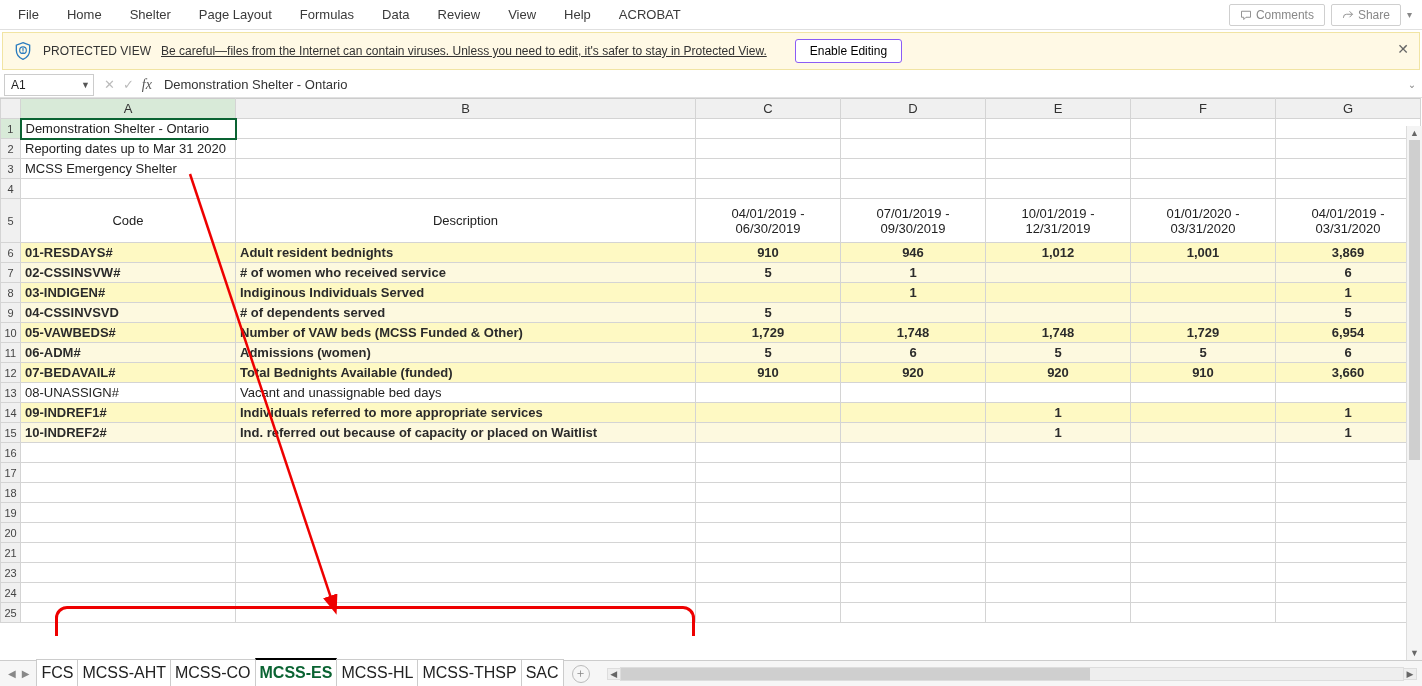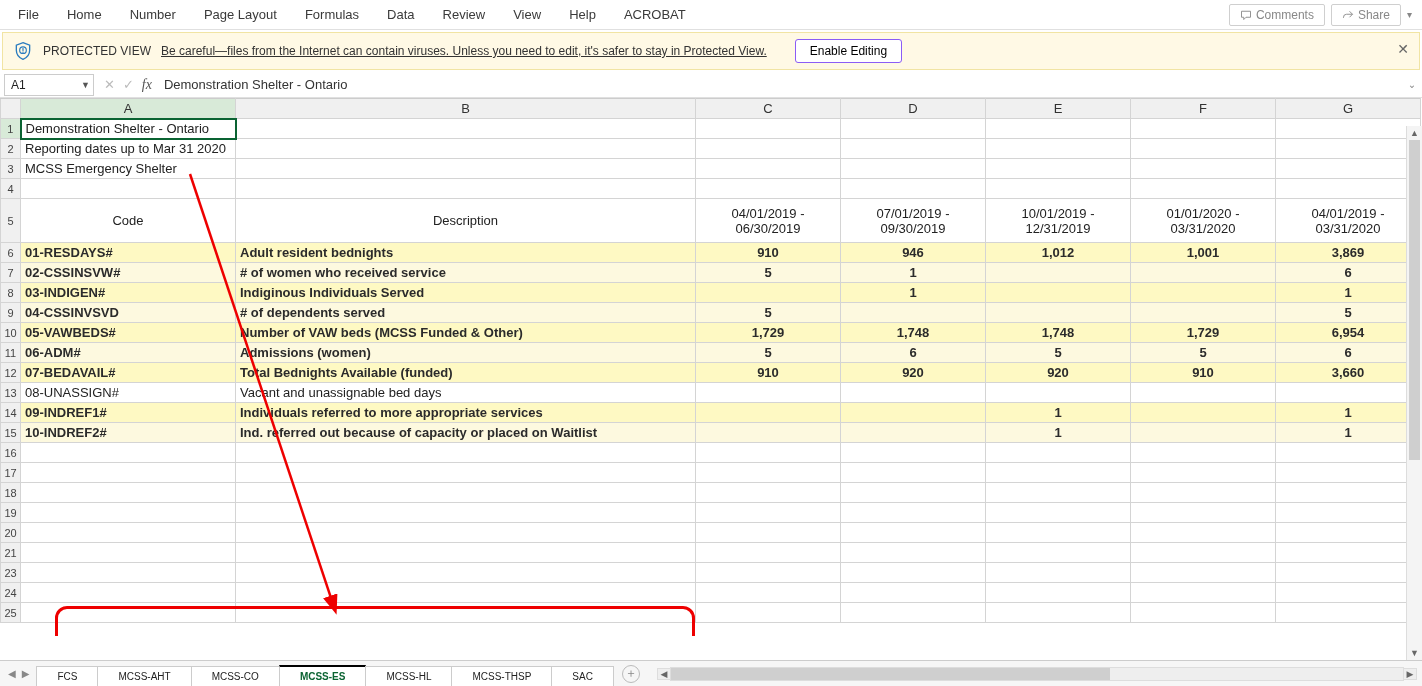--- a/index.html
+++ b/index.html
@@ -49,21 +49,21 @@
 
 
 .anno { position: absolute; pointer-events: none; }
 .red-box { border: 3px solid #e00; border-radius: 12px; }
 
 
 .sheetbar { position: absolute; bottom: 0; left: 0; right: 0; height: 26px; border-top: 1px solid #ccc; display: flex; align-items: center; background: #f6f6f6; }
 .sheetbar .nav { display: flex; gap: 2px; padding: 0 6px; color: #888; }
 .sheetbar .nav span { font-size: 10px; cursor: pointer; padding: 2px; }
 .sheetbar .tabs { display: flex; align-items: flex-end; height: 100%; }
-.sheetbar .stab { padding: 4px 20px; font-size: 10px; border: 1px solid #ccc; border-bottom: none; background: #fff; margin-left: -1px; cursor: pointer; }
+.sheetbar .stab { padding: 4px 4px; font-size: 16px; border: 1px solid #ccc; border-bottom: none; background: #fff; margin-left: -1px; cursor: pointer; }
 .sheetbar .stab.active { color: #0a6332; font-weight: bold; background: #fff; border-top: 2px solid #000000; }
 .sheetbar .addtab { margin-left: 8px; width: 18px; height: 18px; border: 1px solid #bbb; border-radius: 50%; display: flex; align-items: center; justify-content: center; font-size: 12px; color: #888; cursor: pointer; }
 .sheetbar .hscroll { flex: 1; margin: 0 18px 0 30px; height: 14px; background: #eee; border: 1px solid #ddd; position: relative; }
 .sheetbar .hscroll .thumb { position: absolute; left: 0; width: 60%; top: 0; bottom: 0; background: #cfcfcf; }
 .sheetbar .hscroll .arr { position: absolute; top: 0; bottom: 0; width: 14px; display:flex;align-items:center;justify-content:center;font-size:9px;color:#666;background:#eee;}
 .sheetbar .hscroll .arr.l{left:-14px;border:1px solid #ddd;}
 .sheetbar .hscroll .arr.r{right:-14px;border:1px solid #ddd;}
 
 
 .vscroll { position: absolute; right: 0; top: 126px; bottom: 26px; width: 16px; background: #f4f4f4; border-left: 1px solid #ddd; }
@@ -71,21 +71,21 @@
 .vscroll .arr { position:absolute;left:0;right:0;height:14px;display:flex;align-items:center;justify-content:center;font-size:9px;color:#666;}
 .vscroll .arr.u{top:0;} .vscroll .arr.d{bottom:0;}
 </style>
 </head>
 <body>
 
 <div class="ribbon">
   <div id="ribbon-tabs" style="display:flex;">
       <div class="tab">File</div>
       <div class="tab">Home</div>
-      <div class="tab">Number</div>
+      <div class="tab">Shelter</div>
       <div class="tab">Page Layout</div>
       <div class="tab">Formulas</div>
       <div class="tab">Data</div>
       <div class="tab">Review</div>
       <div class="tab">View</div>
       <div class="tab">Help</div>
       <div class="tab">ACROBAT</div>
     </div>
   <div class="spacer"></div>
   <div class="rbtn">

